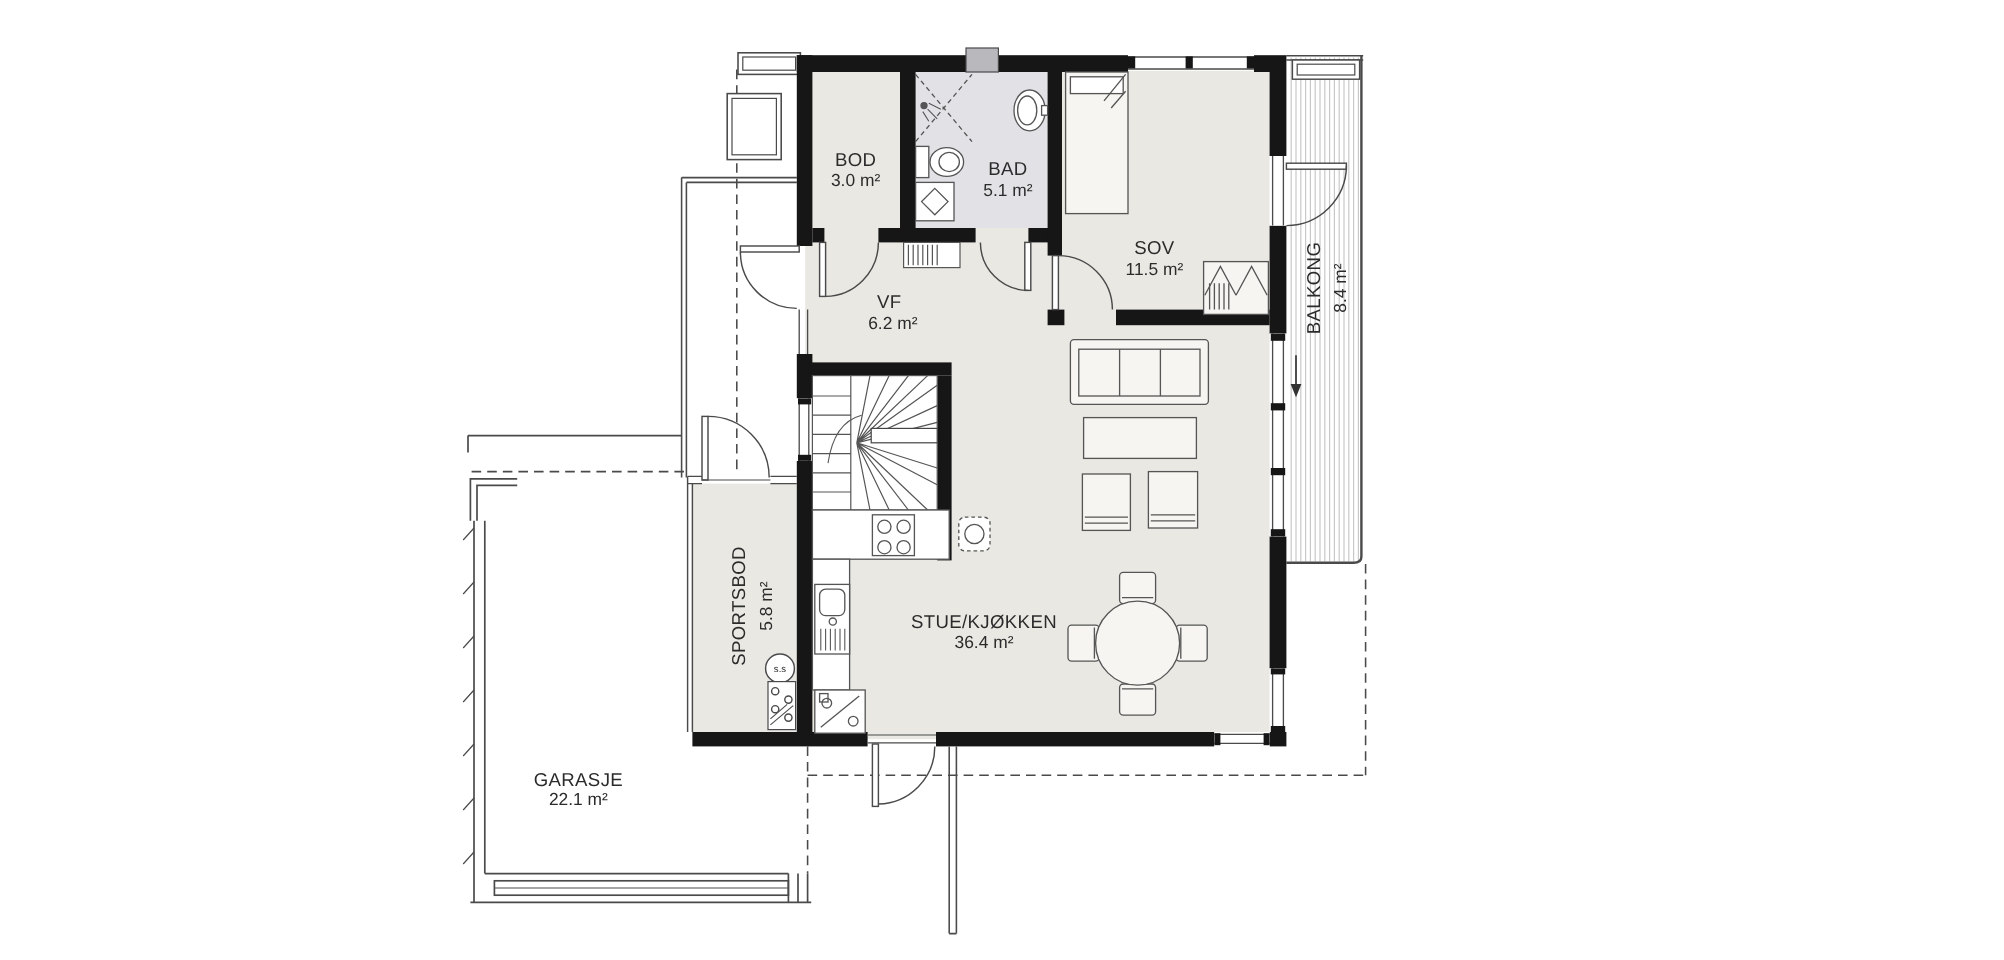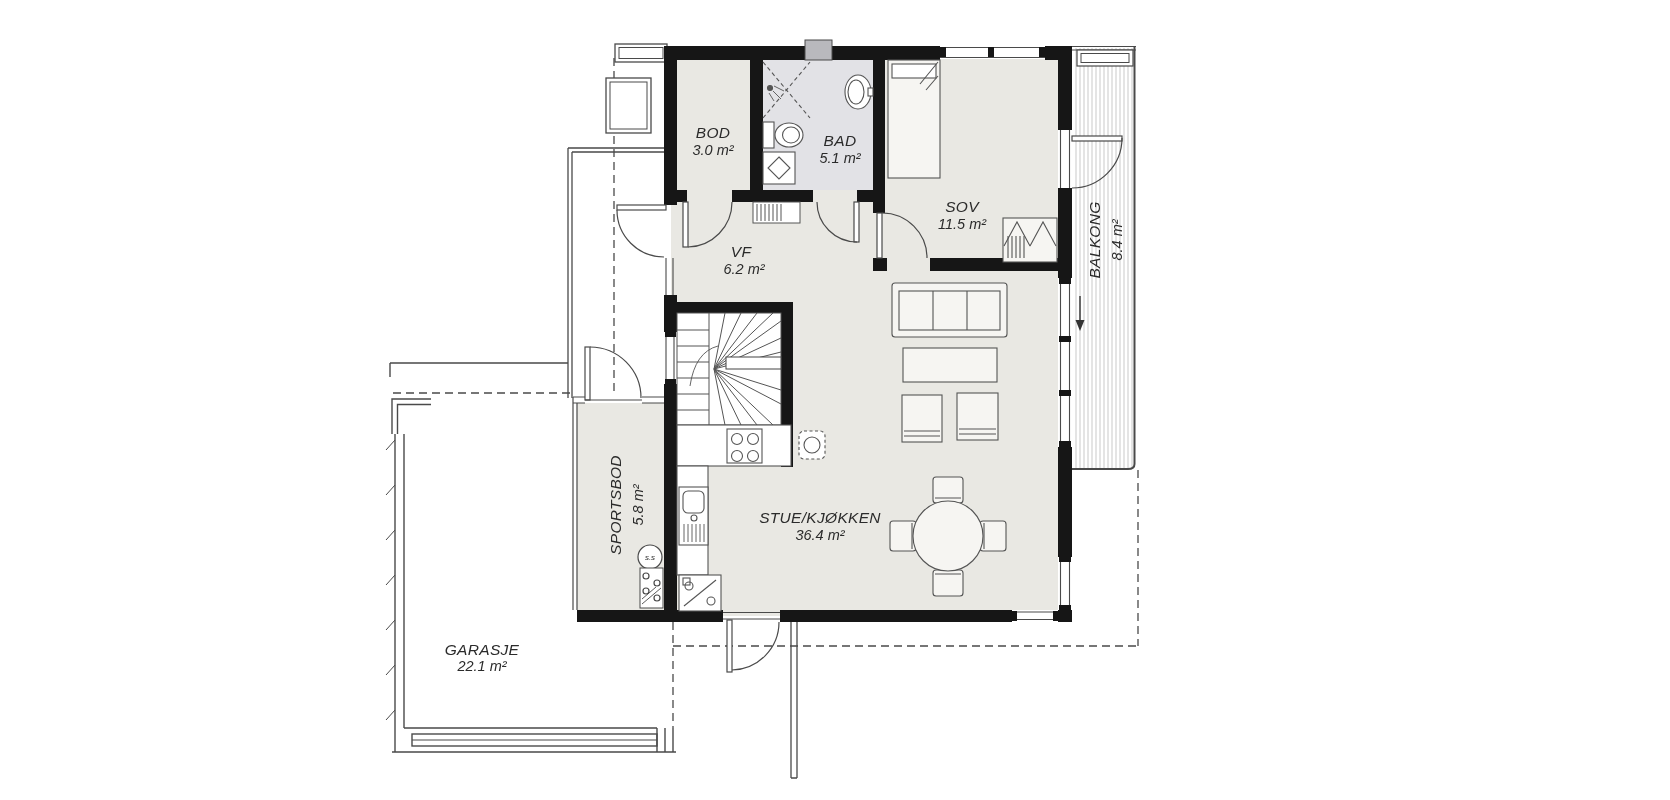--- a/index.html
+++ b/index.html
@@ -1,16 +1,16 @@
 <!DOCTYPE html>
 <html><head>
 <meta charset="utf-8">
 <style>
   html,body{margin:0;padding:0;background:#ffffff;}
-  .page{position:relative;width:1670px;height:800px;background:#fff;overflow:hidden;font-style:italic;}
+  .page{position:relative;width:1670px;height:800px;background:#fff;overflow:hidden;}
   svg{position:absolute;left:0;top:0;}
   text{font-family:"Liberation Sans","DejaVu Sans",sans-serif;fill:#2b2b2b;}
   .room-name{font-size:15.5px;letter-spacing:.3px;}
   .room-area{font-size:14.5px;}
   .tiny{font-size:8px;}
 </style>
 </head>
 <body>
 
 <div class="page">

